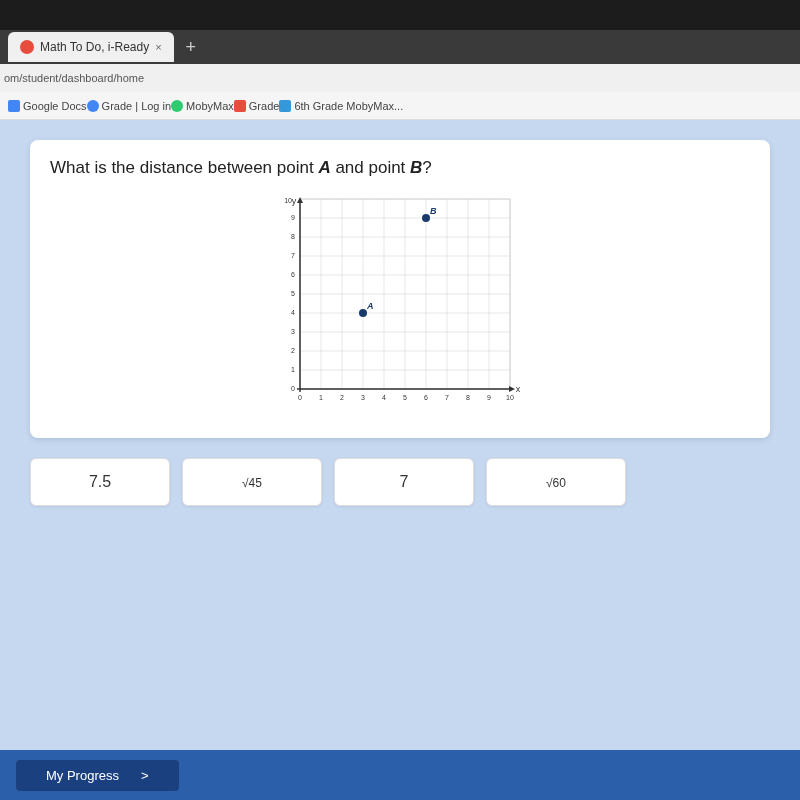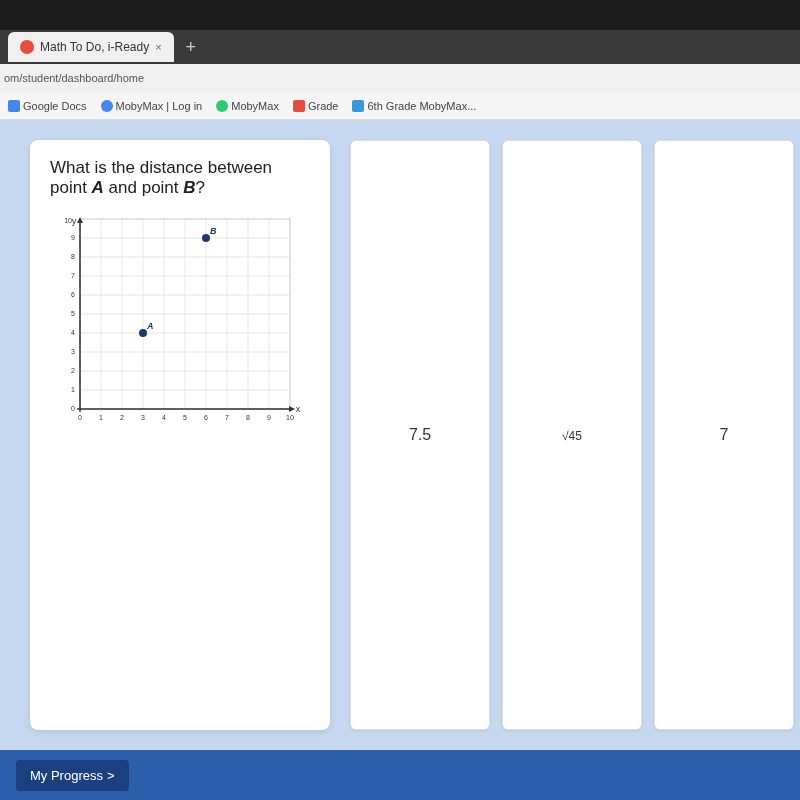--- a/index.html
+++ b/index.html
@@ -79,21 +79,20 @@
       align-items: center;
     }
 
     .bookmarks-bar {
       background: #f5f5f5;
       padding: 4px 8px;
       font-size: 11px;
       color: #444;
       display: flex;
       align-items: center;
-      gap: 14px;
       height: 28px;
       border-bottom: 1px solid #ddd;
     }
 
     .bookmark-item {
       display: flex;
       align-items: center;
       gap: 3px;
       cursor: pointer;
       color: #444;
@@ -114,21 +113,21 @@
     .bm-zearn { background: #e74c3c; border-radius: 2px; }
     .bm-class { background: #3498db; border-radius: 2px; }
 
     
     .main-content {
       background: #c5d8f0;
       width: 100%;
       height: calc(800px - 30px - 34px - 28px - 28px - 50px);
       padding: 20px 30px;
       display: flex;
-      flex-direction: row;
+      flex-direction: column;
       gap: 20px;
     }
 
     
     .question-card {
       background: white;
       border-radius: 8px;
       padding: 18px 20px 24px 20px;
       box-shadow: 0 2px 6px rgba(0,0,0,0.1);
     }
@@ -194,26 +193,26 @@
       align-items: center;
       padding: 0 16px;
       gap: 8px;
     }
 
     .my-progress-btn {
       background: #1a4080;
       color: white;
       border: none;
       border-radius: 4px;
-      padding: 8px 14px;
+      padding: 8px 30px;
       font-size: 13px;
       cursor: pointer;
       display: flex;
       align-items: center;
-      gap: 4px;
+      gap: 22px;
     }
 
     .sqrt-symbol {
       font-size: 12px;
     }
   </style>
 </head>
 <body>
 
 <div class="top-bar"></div>
@@ -233,21 +232,21 @@
     <span>om/student/dashboard/home</span>
   </div>
 
   <div class="bookmarks-bar">
     <a class="bookmark-item">
       <span class="bookmark-icon bm-google"></span>
       <span>Google Docs</span>
     </a>
     <a class="bookmark-item">
       <span class="bookmark-icon bm-clever"></span>
-      <span>MobyMax | Log in</span>
+      <span>Grade | Log in</span>
     </a>
     <a class="bookmark-item">
       <span class="bookmark-icon bm-moby"></span>
       <span>MobyMax</span>
     </a>
     <a class="bookmark-item">
       <span class="bookmark-icon bm-zearn"></span>
       <span>Grade</span>
     </a>
     <a class="bookmark-item">

